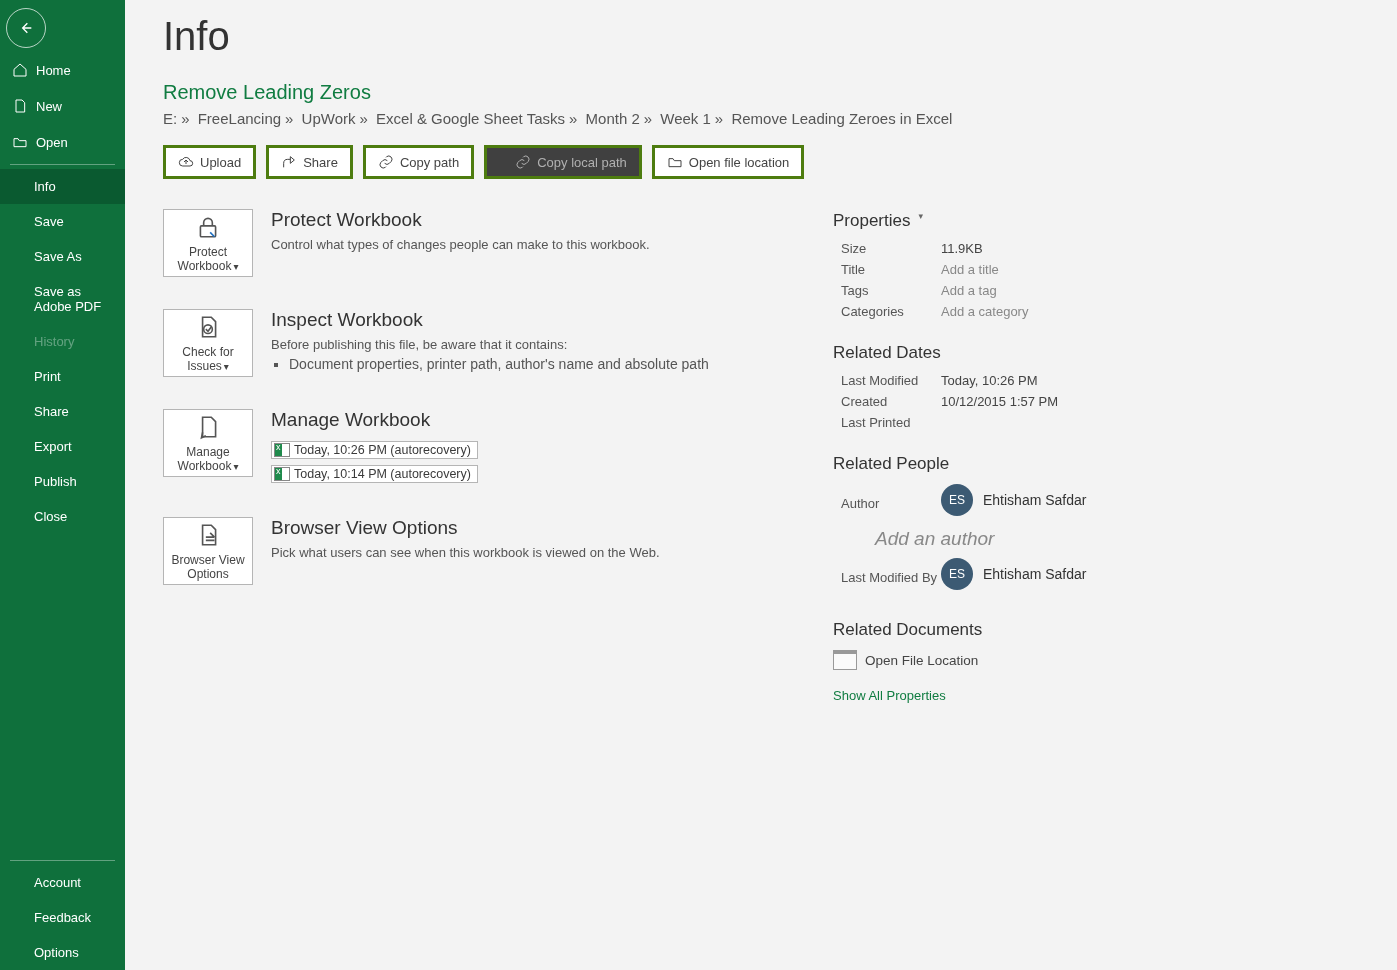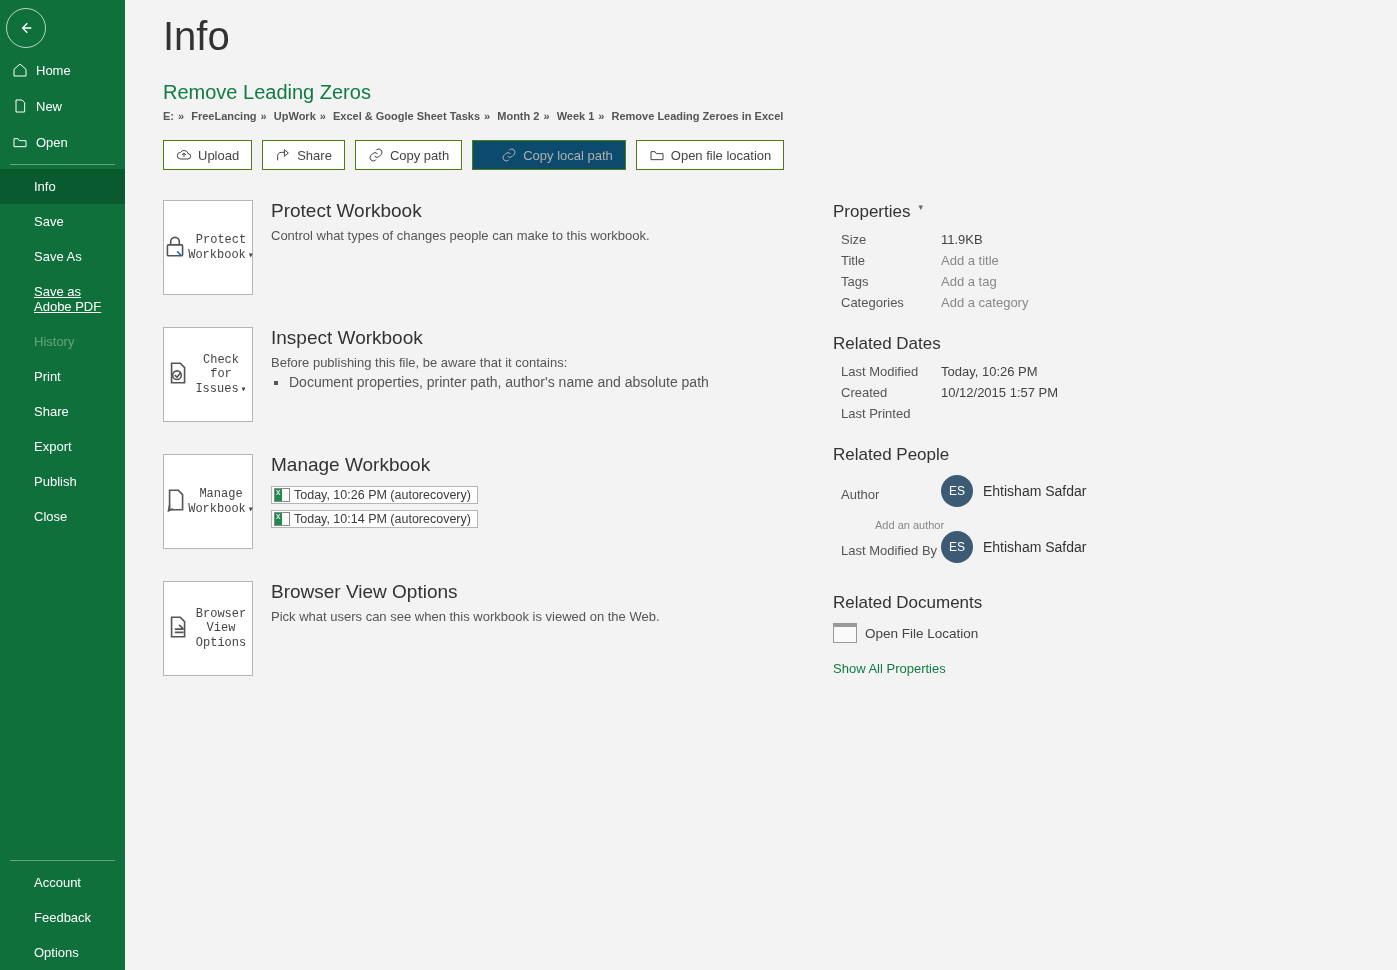--- a/index.html
+++ b/index.html
@@ -12,41 +12,41 @@
   .back-btn svg { width:16px; height:16px; fill:none; stroke:#fff; stroke-width:2; }
   .side-item { padding: 10px 10px 10px 12px; display:flex; align-items:center; gap:8px; cursor:pointer; }
   .side-item.sub { padding-left: 34px; }
   .side-item.selected { background:#0a5a30; }
   .side-item.disabled { color: rgba(255,255,255,.35); cursor:default; }
   .side-sep { border-top:1px solid rgba(255,255,255,.35); margin: 4px 10px; }
   .side-spacer { flex: 1; }
   .side-icon { width:16px; height:16px; flex:0 0 16px; display:inline-flex; align-items:center; justify-content:center; }
   .side-icon svg { width:16px; height:16px; fill:none; stroke:#fff; stroke-width:1.5; }
   .zip-icon svg { stroke:#f6b042; }
-  .side-item.multi { align-items:center;text-decoration:underline; }
+  .side-item.multi { align-items:center; }
 
   
   .main { flex:1; padding: 0 0 0 38px; overflow:hidden; }
   h1.page-title { font-size: 40px; font-weight: 400; margin: 14px 0 22px 0; color:#333; }
   .doc-title { font-size: 20px; color:#107c41; margin-bottom: 6px; }
-  .breadcrumb { font-size: 11px; color:#555; margin-bottom: 18px; font-weight: bold; }
+  .breadcrumb { font-size: 15px; color:#555; margin-bottom: 18px; }
   .crumb-sep { margin: 0 4px; }
 
   .action-row { display:flex; gap:10px; margin-bottom: 30px; }
-  .action-btn { border:1px solid #4d7c0f; background:#fff; padding: 6px 12px; font-size:13px; display:flex; align-items:center; gap:6px; cursor:pointer; color:#444; }
-  .action-btn.disabled { color:#b0b0b0; background:#0c4a6e; cursor:default;padding-left:28px; }
+  .action-btn { border:3px solid #4d7c0f; background:#fff; padding: 6px 12px; font-size:13px; display:flex; align-items:center; gap:6px; cursor:pointer; color:#444; }
+  .action-btn.disabled { color:#b0b0b0; background:#404040; cursor:default;padding-left:28px; }
   .action-btn .ic { width:16px; height:16px; display:inline-flex; }
   .action-btn .ic svg { width:16px; height:16px; fill:none; stroke:currentColor; stroke-width:1.5; }
 
   .content-grid { display:flex; gap: 90px; }
   .left-col { width: 580px; }
   .right-col { width: 400px; }
 
   .info-block { display:flex; gap:18px; margin-bottom: 32px; }
-  .big-btn { width:90px; height:95px; border:1px solid #b5b5b5; background:#fff; display:flex; flex-direction:row; align-items:center; justify-content:center; font-size:12px; text-align:center; cursor:pointer; color:#444; line-height:1.2;font-family:Liberation Mono, monospace;}
+  .big-btn { width:90px; height:68px; border:1px solid #b5b5b5; background:#fff; display:flex; flex-direction:column; align-items:center; justify-content:center; font-size:12px; text-align:center; cursor:pointer; color:#444; line-height:1.2;}
   .big-btn .big-ic { width:32px; height:28px; margin-bottom:4px; display:flex; align-items:center; justify-content:center; }
   .big-btn .big-ic svg { width:26px; height:26px; fill:none; stroke:#555; stroke-width:1.5; }
   .chev { font-size:10px; margin-left:2px; }
   .info-desc h3 { font-size: 19px; font-weight:400; color:#333; margin-bottom:6px; }
   .info-desc p { font-size:13px; color:#555; }
   .info-desc ul { margin: 4px 0 0 18px; font-size:14px; color:#555; }
   .info-desc ul li { list-style: square; margin-bottom:2px; }
 
   .autorec { display:inline-flex; align-items:center; border:1px solid #b5b5b5; background:#fff; padding:1px 6px 1px 2px; font-size:12.5px; margin-top:4px; cursor:pointer; }
   .autorec .xl-ic { width:16px; height:14px; margin-right:4px; display:inline-block; background:linear-gradient(#1f8a4c,#1f8a4c) left/7px 100% no-repeat, #fff; border:1px solid #888; position:relative; }
@@ -57,21 +57,21 @@
   .section-head.first { margin-top:2px; }
   .chev-small { font-size:9px; color:#666; }
   .prop-row { display:flex; font-size:13px; margin-bottom:6px; }
   .prop-label { width:100px; color:#555;margin-left:8px; }
   .prop-value { color:#444; }
   .prop-value.placeholder { color:#888; cursor:text; }
   .section-gap { height:18px; }
   .person { display:flex; align-items:center; gap:10px; margin-bottom:6px; }
   .avatar { width:32px; height:32px; border-radius:50%; background:#3c5a73; color:#fff; font-size:12px; display:flex; align-items:center; justify-content:center; }
   .person-name { font-size:14px; color:#333; }
-  .add-author { font-size:11px; color:#888; margin-left:42px; margin-bottom:0; cursor:text; }
+  .add-author { font-size:19px; color:#888; margin-left:42px; margin-bottom:8px; cursor:text;font-style:italic; }
   .open-loc { display:flex; align-items:center; gap:8px; font-size:13.5px; color:#444; cursor:pointer; }
   .folder-ic { width:24px; height:20px; border:1px solid #999; border-top-width:4px; background:#fafafa; }
   .show-all { font-size:13px; color:#107c41; margin-top:18px; cursor:pointer; }
 </style>
 </head>
 <body>
 
 <div class="app">
 
   <nav class="sidebar">

